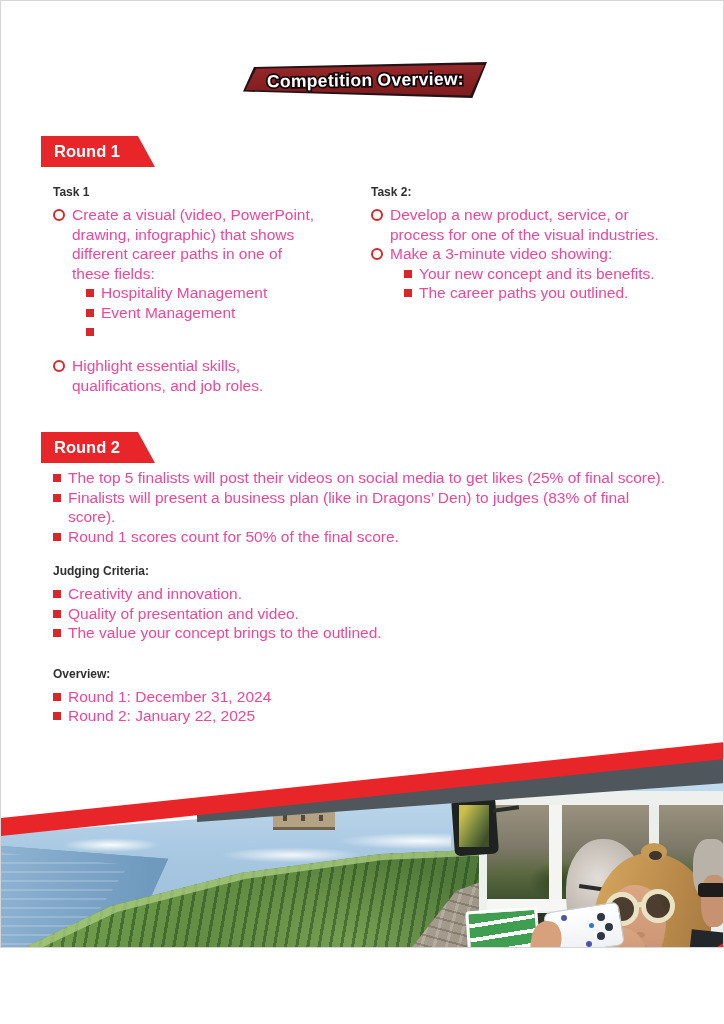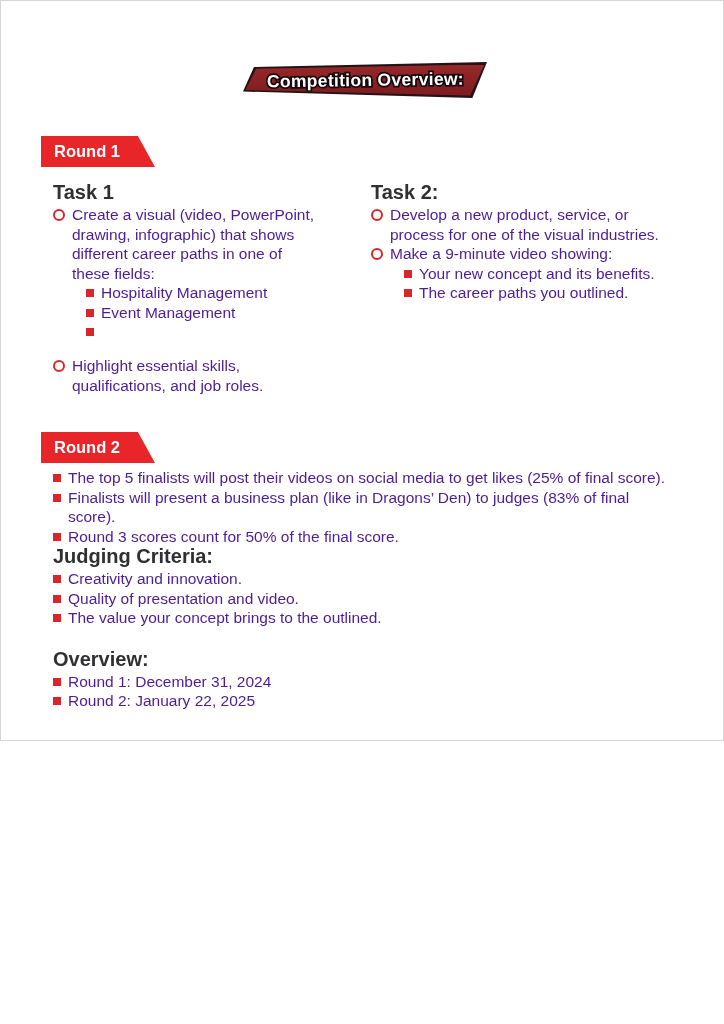--- a/index.html
+++ b/index.html
@@ -1,48 +1,48 @@
 <!DOCTYPE html>
 <html><head>
 <meta charset="utf-8">
 <style>
   html,body{margin:0;padding:0;background:#ffffff;}
   .page{
-    position:relative;width:724px;height:741px;background:#ffffff;
+    position:relative;width:724px;height:948px;background:#ffffff;
     font-family:"Liberation Sans",sans-serif;overflow:hidden;box-sizing:border-box;
     border:1px solid #d6d6d6;
   }
   
   .title-banner{position:absolute;left:242px;top:61px;width:244px;height:36px;
     background:#241316;clip-path:polygon(4.5% 14%,100% 0,94% 100%,0 82%);}
   .title-core{position:absolute;inset:2.5px;background:linear-gradient(180deg,#96282a,#7f1c1e);
     clip-path:polygon(4.5% 14%,100% 0,94% 100%,0 82%);display:flex;align-items:center;justify-content:center;}
   .title-core span{color:#ffffff;font-size:17.5px;font-weight:700;letter-spacing:.3px;
     transform:rotate(-0.8deg);-webkit-text-stroke:3.5px #17090b;paint-order:stroke fill;
     text-shadow:0 1px 0 #17090b;}
   
   .round-banner{position:absolute;left:40px;width:114px;height:31px;background:#e82529;
     clip-path:polygon(0 0,85% 0,100% 100%,0 100%);color:#fff;font-weight:700;font-size:16.5px;
     line-height:31px;padding-left:13px;box-sizing:border-box;}
   .rb1{top:135px}.rb2{top:431px}
   
   .tasks{position:absolute;left:52px;top:181px;display:flex;}
   .col1{width:318px}.col2{width:336px}
-  .heading{font-size:20px;font-weight:700;color:#303032;margin:0 0 3px 0;line-height:20px;}
+  .heading{font-size:12px;font-weight:700;color:#303032;margin:0 0 3px 0;line-height:20px;}
   .li{display:flex;align-items:flex-start;}
   .bullet{flex:none;display:block;}
   .ring{width:8px;height:8px;border:2.5px solid #d8272b;border-radius:50%;margin:4px 7px 0 0;}
   .square{width:8px;height:8px;background:#d8272b;margin:6px 7px 0 0;}
-  .t{margin:0;font-size:15.5px;line-height:19.5px;color:#4c1d95;}
+  .t{margin:0;font-size:15.5px;line-height:19.5px;color:#ec4899;}
   .col1 .t{max-width:252px}.col2 .t{max-width:278px}
   .subs{margin-left:33px}
   .gap-top{margin-top:20px}
   .round2-block{position:absolute;left:52px;top:467px;width:630px;}
   .round2-block .t{max-width:612px}
-  .judging{}.deadlines{margin-top:21px}
+  .judging{margin-top:15px}.deadlines{margin-top:21px}
   
   .overlay{position:absolute;inset:0;pointer-events:none;}
   .gray-band{background:#4f565c;clip-path:polygon(196px 809px,724px 755px,724px 782px,196px 821px);}
   .red-stripe{background:#e82529;clip-path:polygon(0 817px,724px 741px,724px 758px,0 835px);}
   .maroon-tri{background:#7e1516;clip-path:polygon(0 947px,300px 1024px,0 1024px);}
   .red-band{background:linear-gradient(90deg,#c21f22,#e82529 30%);
     clip-path:polygon(45px 1024px,280px 1000px,535px 997px,652px 986px,724px 941px,724px 1013px,540px 1014px);}
   .maroon-strip{background:#7e1516;clip-path:polygon(500px 1013px,724px 1011px,724px 1024px,518px 1024px);}
   
   .photo{position:absolute;inset:0;clip-path:polygon(0 833px,724px 778px,724px 1024px,0 1024px);}
@@ -181,21 +181,21 @@
     </div>
 
     <div class="col2">
       <p class="heading">Task 2:</p>
       <div class="li">
         <span class="bullet ring"></span>
         <p class="t">Develop a new product, service, or process for one of the visual industries.</p>
       </div>
       <div class="li">
         <span class="bullet ring"></span>
-        <p class="t">Make a 9-minute video showing:</p>
+        <p class="t">Make a 3-minute video showing:</p>
       </div>
       <div class="subs">
         <div class="li">
           <span class="bullet square"></span>
           <p class="t">Your new concept and its benefits.</p>
         </div>
         <div class="li">
           <span class="bullet square"></span>
           <p class="t">The career paths you outlined.</p>
         </div>
@@ -211,21 +211,21 @@
     <div class="li">
       <span class="bullet square"></span>
       <p class="t">The top 5 finalists will post their videos on social media to get likes (25% of final score).</p>
     </div>
     <div class="li">
       <span class="bullet square"></span>
       <p class="t">Finalists will present a business plan (like in Dragons’ Den) to judges (83% of final score).</p>
     </div>
     <div class="li">
       <span class="bullet square"></span>
-      <p class="t">Round 3 scores count for 50% of the final score.</p>
+      <p class="t">Round 1 scores count for 50% of the final score.</p>
     </div>
 
     <div class="judging">
       <p class="heading">Judging Criteria:</p>
       <div class="li">
         <span class="bullet square"></span>
         <p class="t">Creativity and innovation.</p>
       </div>
       <div class="li">
         <span class="bullet square"></span>

